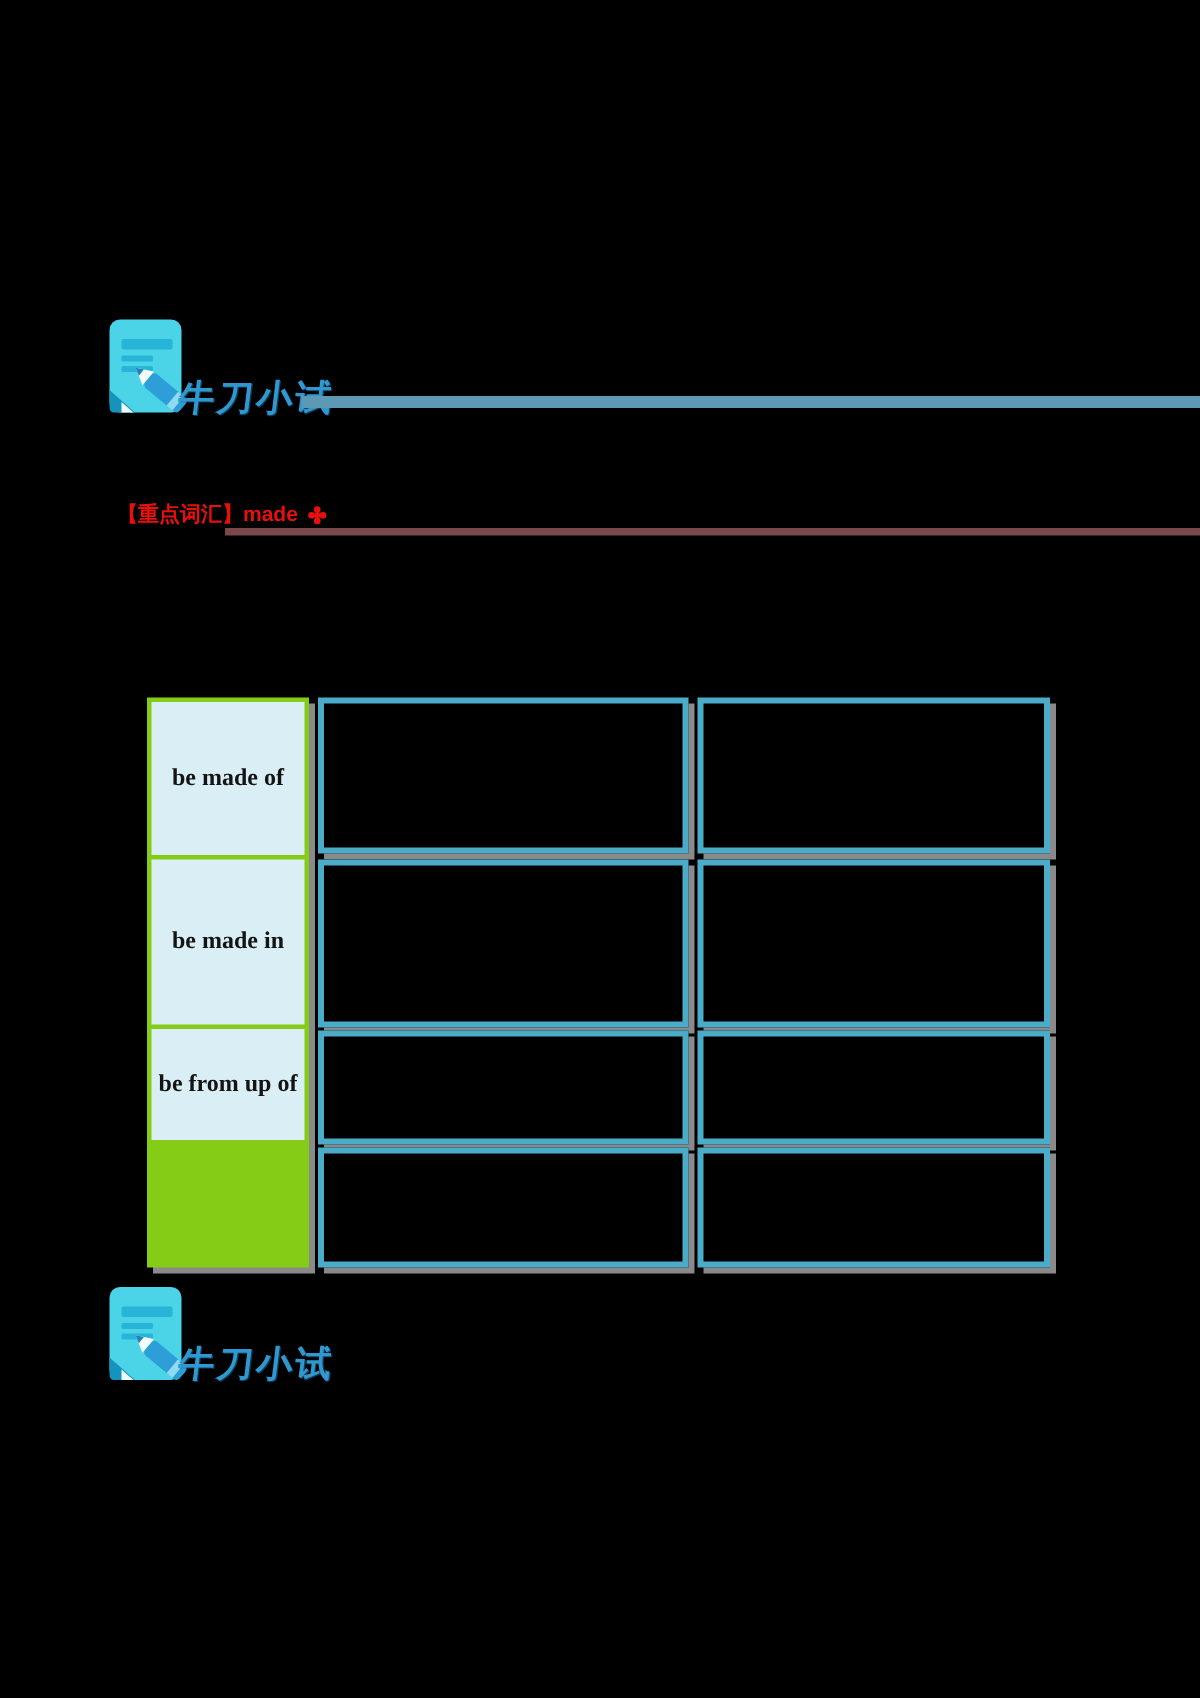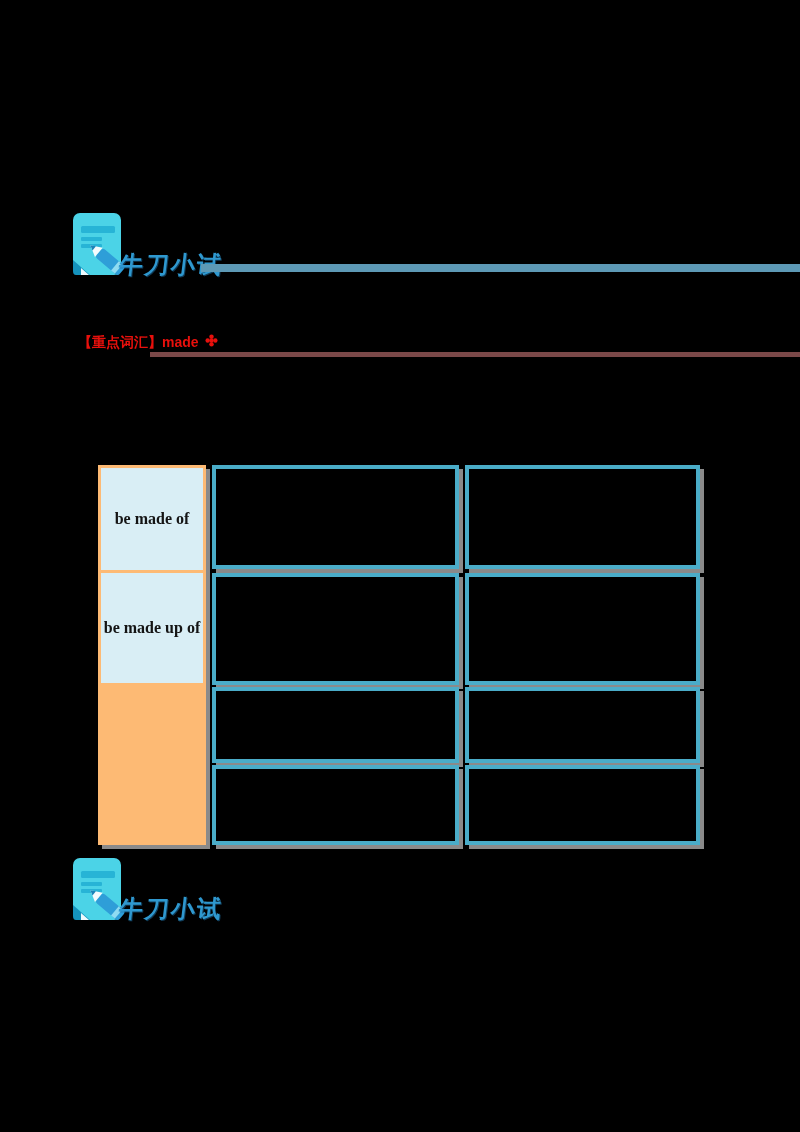--- a/index.html
+++ b/index.html
@@ -17,36 +17,36 @@
     text-shadow:1px 1px 0 rgba(30,110,160,0.55);
   }
   .banner-title.top { left:119px; top:249px; }
   .banner-title.bottom { left:119px; top:893px; }
   .banner-rule {
     position:absolute; left:201px; top:264px; width:599px; height:8px;
     background:#5d99b5;
   }
   
   .vocab-heading {
-    position:absolute; left:78px; top:334px; display:flex; align-items:flex-start;
+    position:absolute; left:78px; top:334px; display:flex; align-items:center;
     gap:6px; z-index:2;
   }
   .vocab-heading .txt {
     font-size:14px; font-weight:700; color:#e8100c; white-space:nowrap;
   }
   .vocab-rule {
     position:absolute; left:150px; top:352px; width:650px; height:5px;
     background:#7b4949;
   }
   
   .vocab-table { position:absolute; left:98px; top:465px; width:604px; height:380px; }
   .label-col {
     position:absolute; left:0; top:0; width:108px; height:380px;
     display:grid; grid-template-rows:102px 110px 74px 79px; row-gap:3px;
-    background:#fdba74; padding:3px; box-sizing:border-box;
+    background:#84cc16; padding:3px; box-sizing:border-box;
     box-shadow:4px 4px 0 #8a8a8a;
   }
   .label-cell {
     background:#d9eef5; display:flex; align-items:center; justify-content:center;
   }
   .label-cell span {
     font-family:"Liberation Serif", serif; font-weight:700; font-size:16px;
     color:#141414; white-space:nowrap;
   }
   .answer-cell {
@@ -94,21 +94,24 @@
   </div>
   <div class="vocab-rule"></div>
 
   <div class="vocab-table">
 
     <div class="label-col">
       <div class="label-cell">
         <span>be made of</span>
       </div>
       <div class="label-cell">
-        <span>be made up of</span>
+        <span>be made in</span>
+      </div>
+      <div class="label-cell">
+        <span>be from up of</span>
       </div>
     </div>
 
     <div class="answer-cell c2 r1"></div>
     <div class="answer-cell c3 r1"></div>
 
     <div class="answer-cell c2 r2"></div>
     <div class="answer-cell c3 r2"></div>
 
     <div class="answer-cell c2 r3"></div>

